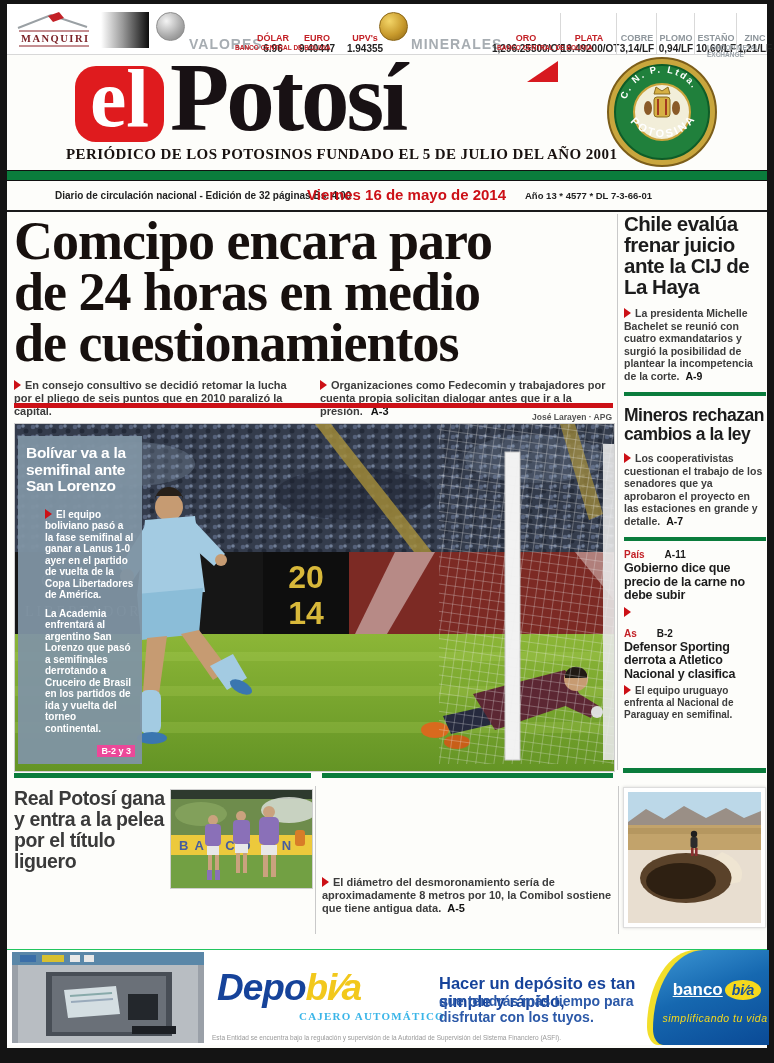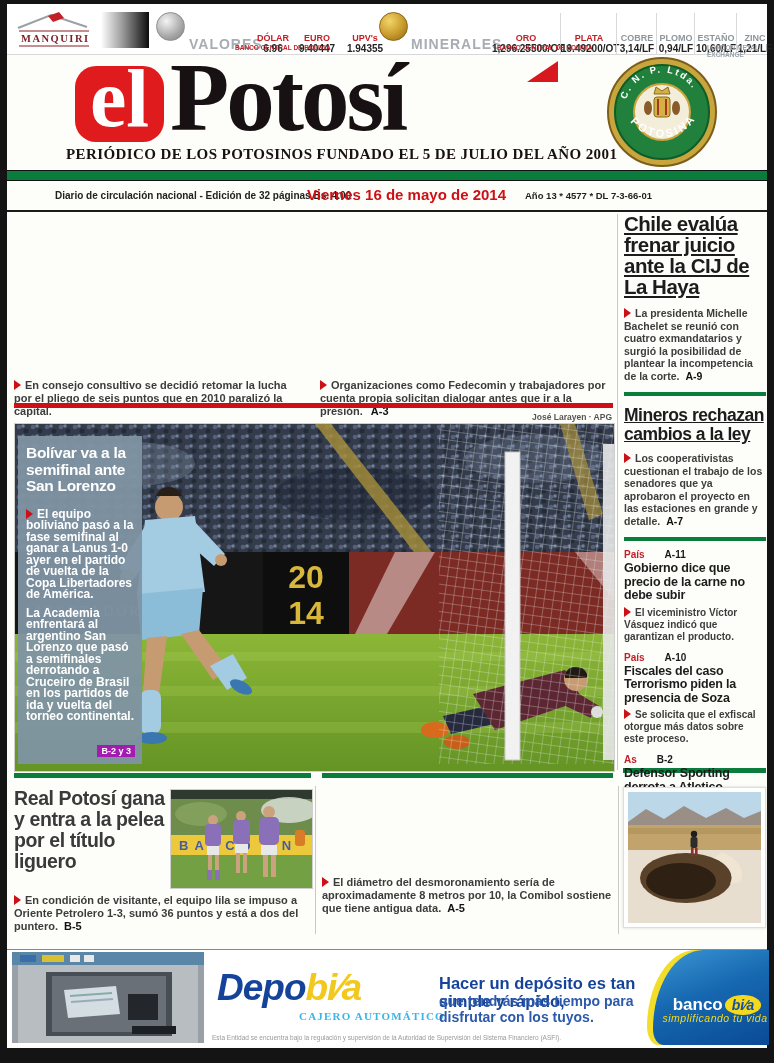--- a/index.html
+++ b/index.html
@@ -58,31 +58,31 @@
          border-top:5px solid transparent;border-bottom:5px solid transparent;margin-right:4px;vertical-align:-1px;}
   .redrule{position:absolute;left:14px;top:403px;width:599px;height:5px;background:#cc1016;}
   .photo-credit{position:absolute;left:420px;top:412px;width:192px;text-align:right;
                 font-size:8.5px;font-weight:bold;color:#555;}
 
   
   .main-photo{position:absolute;left:14px;top:423px;width:599px;height:347px;border:1px solid #cfcfcf;overflow:hidden;}
   .bol-panel{position:absolute;left:18px;top:436px;width:124px;height:328px;
              background:rgba(128,148,163,.95);padding:9px 8px;box-sizing:border-box;color:#fff;}
   .bol-title{font-size:15.5px;line-height:16.5px;font-weight:bold;letter-spacing:-.3px;margin-bottom:14px;}
-  .bol-p{font-size:12px;line-height:11.5px;font-weight:bold;margin-bottom:7px;}
-  .bol-page{position:absolute;right:7px;bottom:7px;background:#a21caf;color:#fff;
+  .bol-p{font-size:10px;line-height:11.5px;font-weight:bold;margin-bottom:7px;margin-left:19px;}
+  .bol-page{position:absolute;right:7px;bottom:7px;background:#ec4899;color:#fff;
             font-size:9px;font-weight:bold;padding:1px 4px;text-align:center;}
 
   
   .gdiv{position:absolute;height:5px;background:#0a7c3c;}
   .vrule{position:absolute;width:1px;background:#c9c9c9;}
 
   
   .rcol{position:absolute;left:624px;top:213px;width:142px;}
-  .rc-title{font-weight:bold;color:#1c1c1c;letter-spacing:-.5px;text-decoration:underline;}
+  .rc-title{font-weight:bold;color:#1c1c1c;letter-spacing:-.5px;}
   .rc-title.big{font-size:20.5px;line-height:21px;margin-bottom:10px;}
   .rc-title.mid{font-size:17.5px;line-height:19px;margin:10px 0 8px;}
   .rc-body{font-size:10.5px;line-height:12.5px;color:#3d3d3d;font-weight:bold;margin-bottom:10px;}
   .rc-body .pg{color:#111;margin-left:6px;}
   .rc-gdiv{height:4px;background:#0a7c3c;margin:6px 0 8px;}
   .kicker{font-size:10px;font-weight:bold;color:#c32026;margin-bottom:2px;}
   .kicker .kpg{color:#1a1a1a;margin-left:20px;}
   .brief-title{font-size:12.5px;line-height:13.5px;font-weight:bold;color:#1c1c1c;letter-spacing:-.2px;margin-bottom:4px;}
   .brief-body{font-size:10px;line-height:12px;color:#3d3d3d;font-weight:bold;margin-bottom:9px;}
 
@@ -108,22 +108,22 @@
   .depo-line .depo{color:#16439a;}
   .depo-line .bisa{color:#f2c81c;}
   .cajero{position:absolute;left:292px;top:60px;font-size:11px;font-weight:bold;color:#3ab5e8;letter-spacing:1.2px;font-family:Liberation Serif, serif;}
   .ad-h1{position:absolute;left:432px;top:24px;width:226px;font-size:16.5px;line-height:18px;font-weight:bold;color:#16439a;}
   .ad-h2{position:absolute;left:432px;top:43px;width:226px;font-size:14px;line-height:16px;font-weight:bold;color:#2c59a8;}
   .ad-yellow{position:absolute;left:640px;top:0px;width:122px;height:95px;background:#f2de2a;
              border-top-left-radius:70px 110px;border-bottom-left-radius:16px 26px;}
   .ad-blue{position:absolute;left:646px;top:0px;width:116px;height:95px;
            background:linear-gradient(160deg,#3c96d4 0%,#1668b0 45%,#0a4a96 100%);
            border-top-left-radius:70px 110px;border-bottom-left-radius:14px 22px;}
-  .bank-line{position:absolute;left:658px;top:45px;width:104px;text-align:center;color:#fff;
-             font-weight:bold;font-size:17px;}
+  .bank-line{position:absolute;left:658px;top:30px;width:104px;text-align:center;color:#fff;
+             font-weight:bold;font-size:17px;text-decoration:underline;}
   .bank-oval{display:inline-block;background:#f5d91c;color:#15509c;border-radius:50% ;
              font-style:italic;font-size:14px;padding:2px 7px;margin-left:2px;}
   .slogan{position:absolute;left:652px;top:62px;width:112px;text-align:center;color:#f5d91c;
           font-style:italic;font-size:10.5px;letter-spacing:.5px;}
   .legal{position:absolute;left:205px;top:84px;font-size:6.5px;color:#999;}
 </style>
 </head>
 <body>
 
 <div class="canvas">
@@ -217,20 +217,25 @@
   </div>
 
   <div class="greenbar"></div>
 
   <div class="dateline">
     <span class="dl-left">Diario de circulación nacional - Edición de 32 páginas Bs. 4.00</span>
     <span class="dl-center">Viernes 16 de mayo de 2014</span>
     <span class="dl-right">Año 13 * 4577 * DL 7-3-66-01</span>
   </div>
 
+  <div class="headline">
+    <div>Comcipo encara paro</div>
+    <div>de 24 horas en medio</div>
+    <div>de cuestionamientos</div>
+  </div>
   <div class="deck" style="left:14px;">
     <span class="arrow"></span><span>En consejo consultivo se decidió retomar la lucha por el pliego de seis puntos que en 2010 paralizó la capital.</span>
   </div>
   <div class="deck" style="left:320px;">
     <span class="arrow"></span><span>Organizaciones como Fedecomin y trabajadores por cuenta propia solicitan dialogar antes que ir a la presión.</span><span class="pg">A-3</span>
   </div>
   <div class="redrule"></div>
   <div class="photo-credit">José Larayen · APG</div>
 
   <div class="main-photo">
@@ -327,26 +332,21 @@
     <div class="rc-gdiv"></div>
     <div class="rc-title mid">Mineros rechazan cambios a la ley</div>
     <div class="rc-body">
       <span class="arrow"></span><span>Los cooperativistas cuestionan el trabajo de los senadores que ya aprobaron el proyecto en las estaciones en grande y detalle.</span><span class="pg">A-7</span>
     </div>
     <div class="rc-gdiv"></div>
 
     <div>
       <div class="kicker"><span>País</span><span class="kpg">A-11</span></div>
       <div class="brief-title">Gobierno dice que precio de la carne no debe subir</div>
-      <div class="brief-body"><span class="arrow"></span><span>El viceministro Víctor Vásquez indicó que garantizan el producto.</span></div>
-    </div>
-    <div>
-      <div class="kicker"><span>País</span><span class="kpg">A-10</span></div>
-      <div class="brief-title">Fiscales del caso Terrorismo piden la presencia de Soza</div>
-      <div class="brief-body"><span class="arrow"></span><span>Se solicita que el exfiscal otorgue más datos sobre este proceso.</span></div>
+      <div class="brief-body"><span class="arrow"></span></div>
     </div>
     <div>
       <div class="kicker"><span>As</span><span class="kpg">B-2</span></div>
       <div class="brief-title">Defensor Sporting derrota a Atletico Nacional y clasifica</div>
       <div class="brief-body"><span class="arrow"></span><span>El equipo uruguayo enfrenta al Nacional de Paraguay en semifinal.</span></div>
     </div>
   </div>
 
   <div class="bl-title">Real Potosí gana y entra a la pelea por el título liguero</div>
   <div class="bl-photo">
@@ -373,23 +373,20 @@
           <rect x="72" y="63" width="4" height="20" fill="#caa27e"></rect>
         <circle cx="98" cy="22" r="6" fill="#caa27e"></circle>
           <rect x="88" y="27" width="20" height="28" rx="5" fill="#8a70b8"></rect>
           <rect x="90" y="55" width="16" height="10" fill="#e8e8e8"></rect>
           <rect x="92" y="65" width="5" height="22" fill="#caa27e"></rect>
           <rect x="100" y="65" width="5" height="22" fill="#caa27e"></rect>
         <rect x="124" y="40" width="10" height="16" rx="3" fill="#d87c28"></rect>
       </g>
     </svg>
   </div>
-  <div class="bl-body">
-    <span class="arrow"></span><span>En condición de visitante, el equipo lila se impuso a Oriente Petrolero 1-3, sumó 36 puntos y está a dos del puntero.</span><span class="pg">B-5</span>
-  </div>
 
   <div class="bc-body">
     <span class="arrow"></span><span>El diámetro del desmoronamiento sería de aproximadamente 8 metros por 10, la Comibol sostiene que tiene antigua data.</span><span class="pg">A-5</span>
   </div>
 
   <div class="br-photo">
     <svg width="133" height="131" viewBox="0 0 133 131">
       <rect width="133" height="30" fill="#bcd8e8"></rect>
       <path d="M0 30 L18 17 L36 27 L56 14 L78 26 L98 16 L116 26 L133 19 L133 36 L0 36 Z" fill="#9a8f86"></path>
       <rect y="33" width="133" height="28" fill="#c2a36b"></rect>

